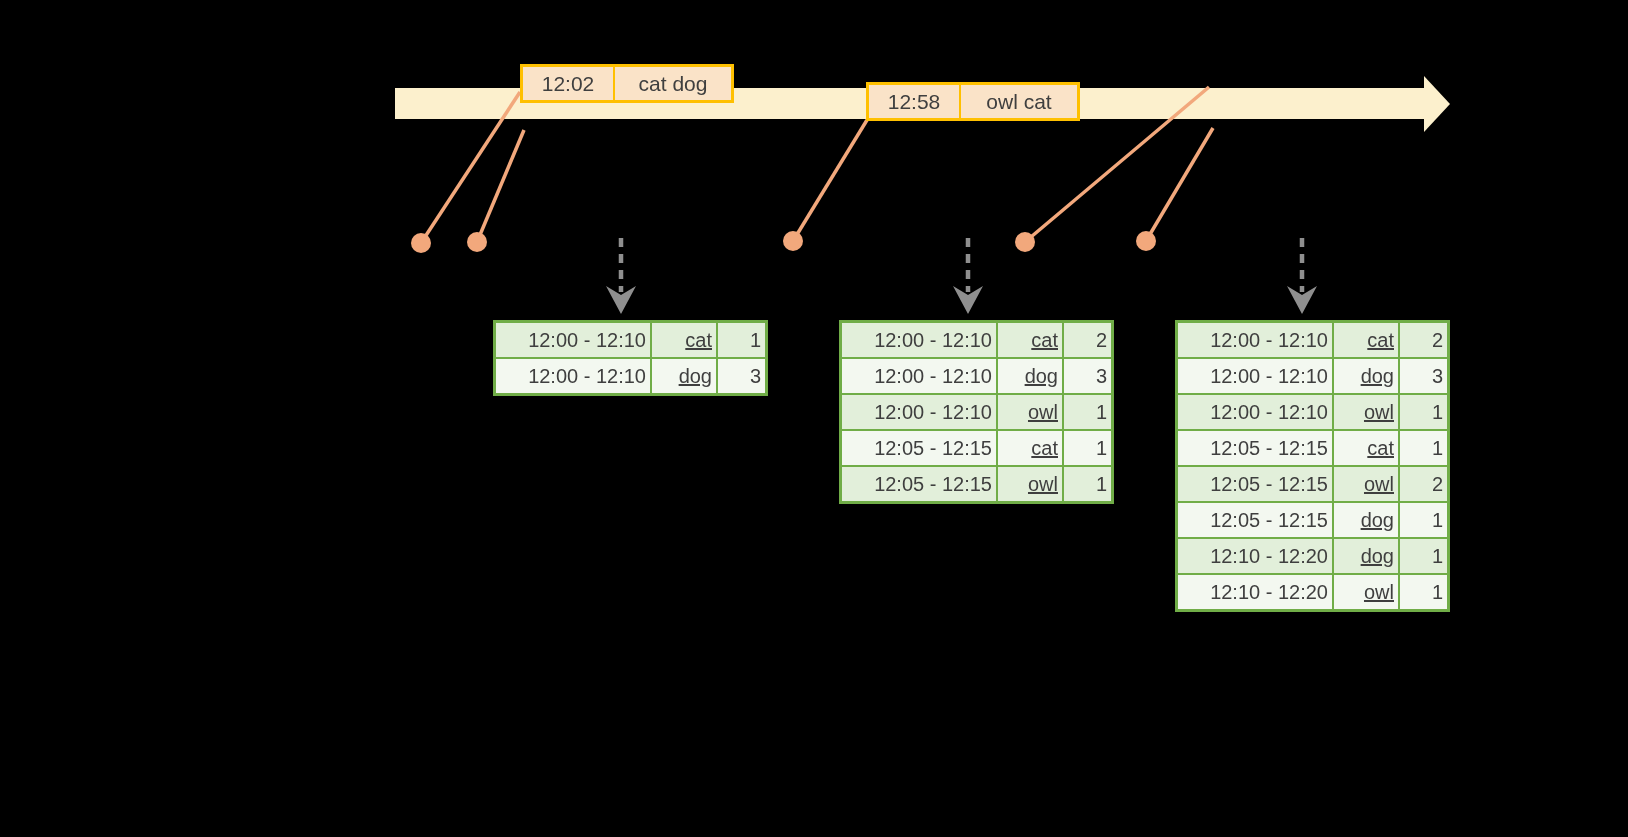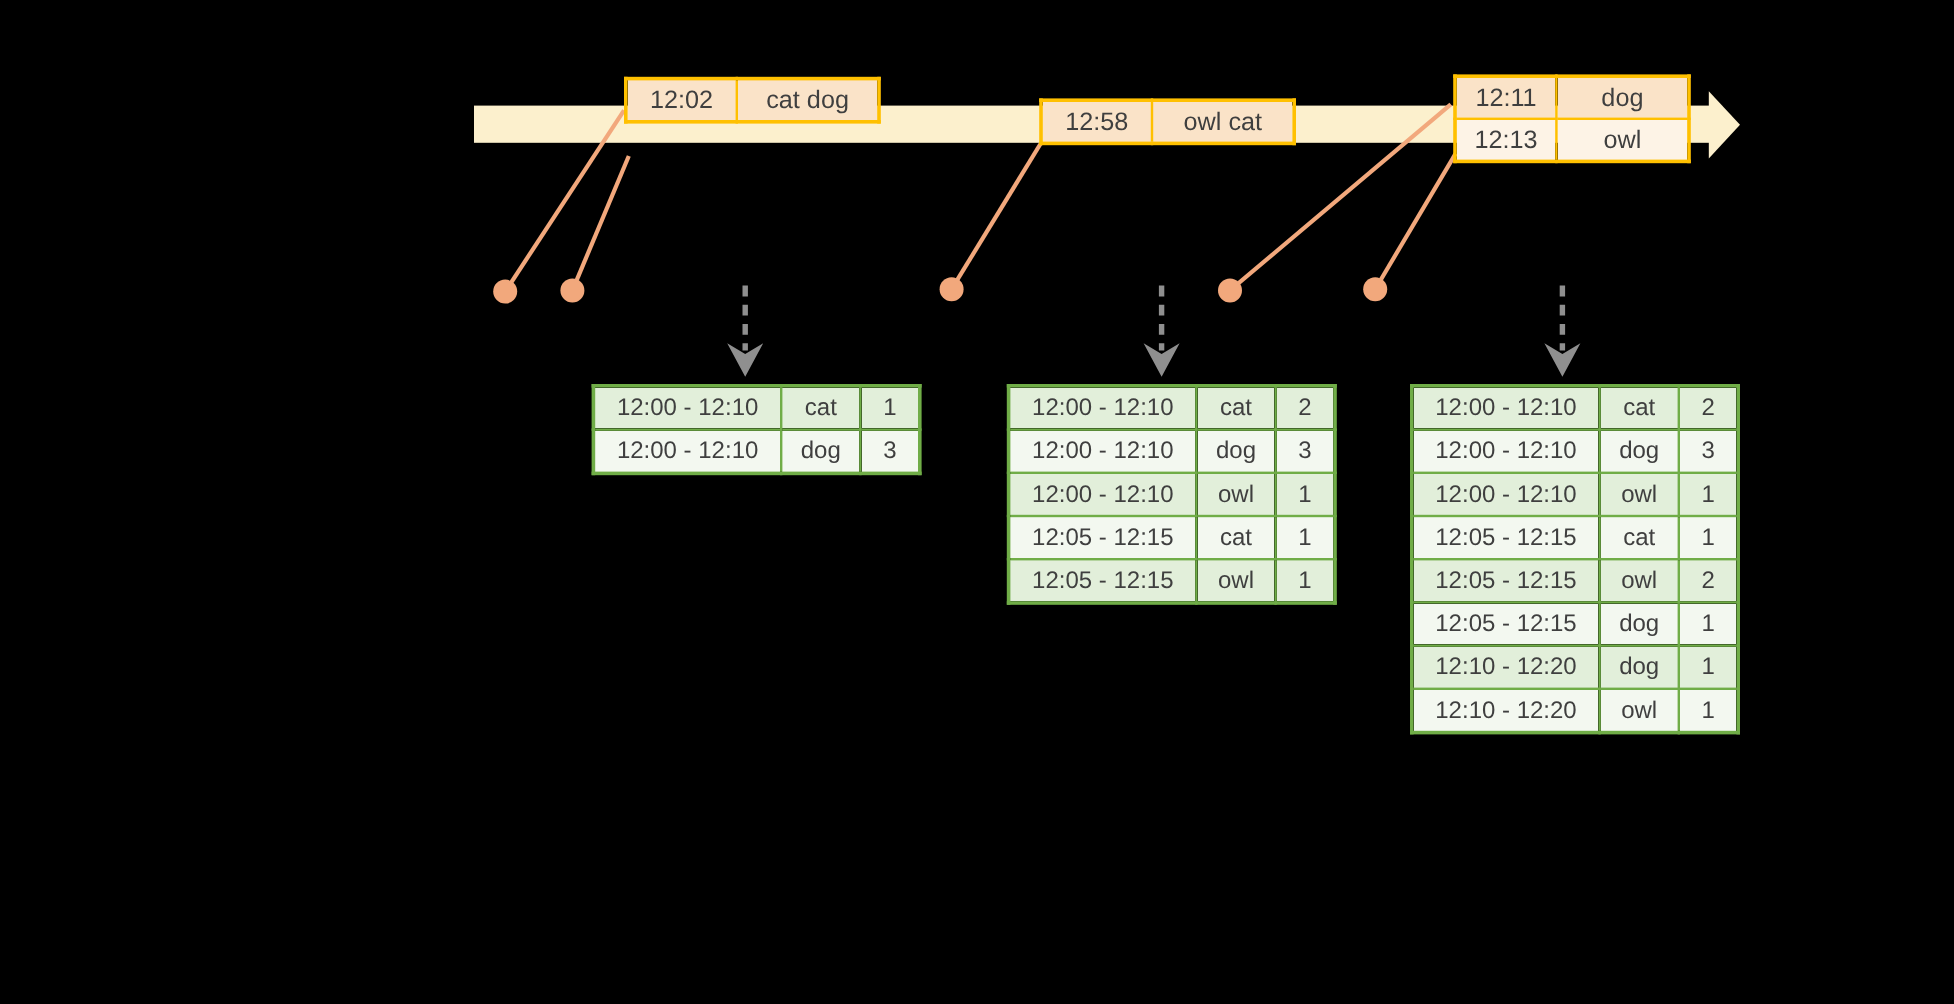--- a/index.html
+++ b/index.html
@@ -39,23 +39,23 @@
   .etable td.c0{width:78px;}
   .etable td.c1{width:104px;}
   .etable tr:nth-child(odd) td{background:var(--event-row-dark);}
   .etable tr:nth-child(even) td{background:var(--event-row-light);}
   #et1{left:520px;top:64px;}
   #et2{left:866px;top:82px;}
   #et3{left:1211px;top:62px;}
   #et3 td.c0{width:70px;}
   #et3 td.c1{width:96px;}
   .rtable{border:3px solid var(--result-border);font-size:20px;}
-  .rtable td{border:2px solid var(--result-border);text-align:center;height:34px;padding:0 4px;color:var(--text);}
+  .rtable td{border:2px solid var(--result-border);text-align:right;height:34px;padding:0 4px;color:var(--text);}
   .rtable td.c0{width:146px;}
-  .rtable td.c1{width:56px;}
+  .rtable td.c1{width:56px;text-decoration:underline;}
   .rtable td.c2{width:39px;}
   .rtable tr:nth-child(odd) td{background:var(--result-row-dark);}
   .rtable tr:nth-child(even) td{background:var(--result-row-light);}
   #rt1{left:493px;top:320px;}
   #rt2{left:839px;top:320px;}
   #rt3{left:1175px;top:320px;}
 </style>
 </head>
 <body>
 
@@ -92,32 +92,20 @@
           <td class="c0">12:02</td>
           <td class="c1">cat dog</td>
         </tr>
       </tbody>
   </table>
   <table class="etable" id="et2">
     <tbody>
         <tr>
           <td class="c0">12:58</td>
           <td class="c1">owl cat</td>
-        </tr>
-      </tbody>
-  </table>
-  <table class="etable" id="et3">
-    <tbody>
-        <tr>
-          <td class="c0">12:11</td>
-          <td class="c1">dog</td>
-        </tr>
-        <tr>
-          <td class="c0">12:13</td>
-          <td class="c1">owl</td>
         </tr>
       </tbody>
   </table>
 
   <table class="rtable" id="rt1">
     <tbody>
         <tr>
           <td class="c0">12:00 - 12:10</td>
           <td class="c1">cat</td>
           <td class="c2">1</td>

